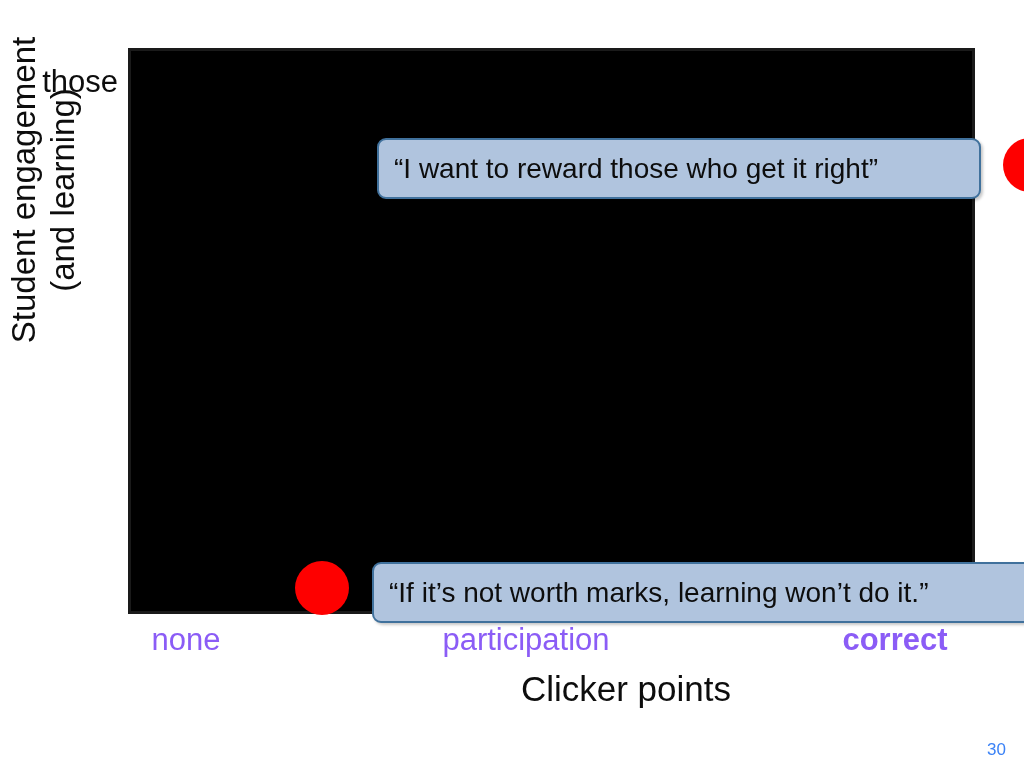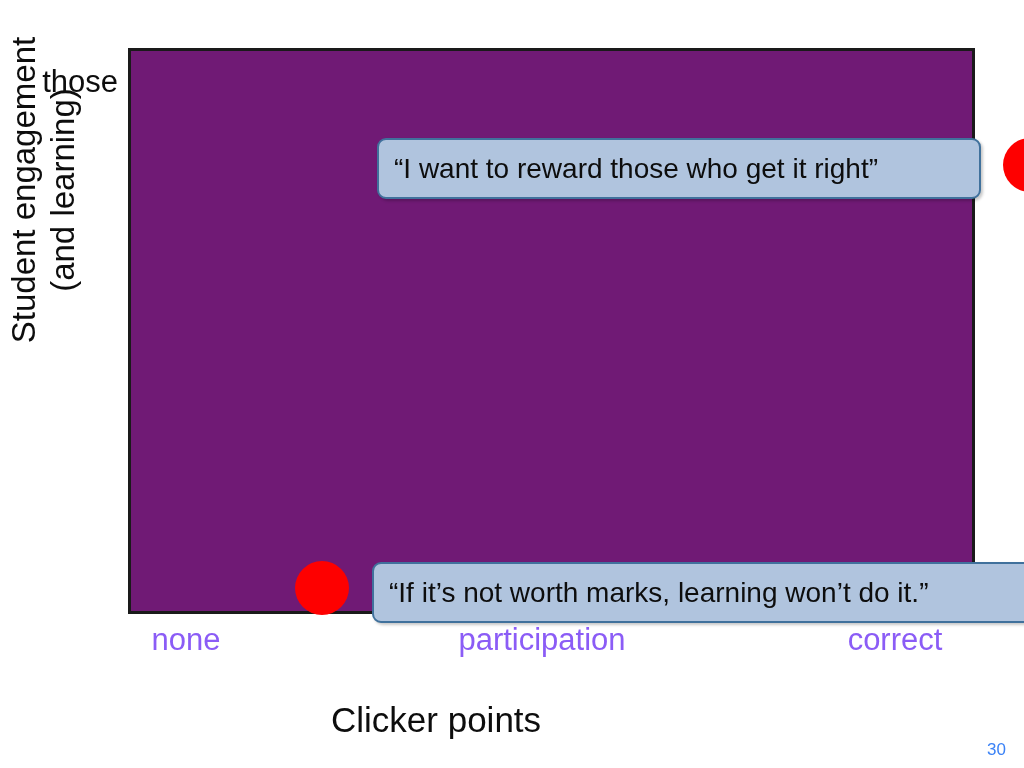--- a/index.html
+++ b/index.html
@@ -25,21 +25,21 @@
 
   
   .plot-frame {
     position: absolute;
     left: 128px;
     top: 48px;
     width: 847px;
     height: 566px;
     border: 3px solid #1a1a1a;
     box-sizing: border-box;
-    background: #701a75;
+    background: #000000;
   }
   .y-tick-high {
     position: absolute;
     left: 0;
     top: 66px;
     width: 118px;
     text-align: right;
     font-size: 31px;
     line-height: 1;
     white-space: nowrap;
@@ -85,30 +85,30 @@
   .x-tick {
     position: absolute;
     top: 624px;
     font-size: 31px;
     line-height: 1;
     white-space: nowrap;
     text-align: center;
     color: #8b5cf6;
   }
   .x-tick-none        { left: 106px; width: 160px; }
-  .x-tick-participation { left: 432px; width: 220px; }
-  .x-tick-correct     { left: 815px; width: 160px; }
+  .x-tick-participation { left: 416px; width: 220px; }
+  .x-tick-correct     { left: 815px; width: 160px; font-weight: bold; }
 
   
   .x-axis-title {
     position: absolute;
     left: 331px;
-    top: 702px;
+    top: 671px;
     width: 400px;
-    text-align: left;
+    text-align: right;
     font-size: 35px;
     line-height: 1;
     white-space: nowrap;
     color: #0d0d0d;
   }
 
   
   .callout {
     position: absolute;
     box-sizing: border-box;

